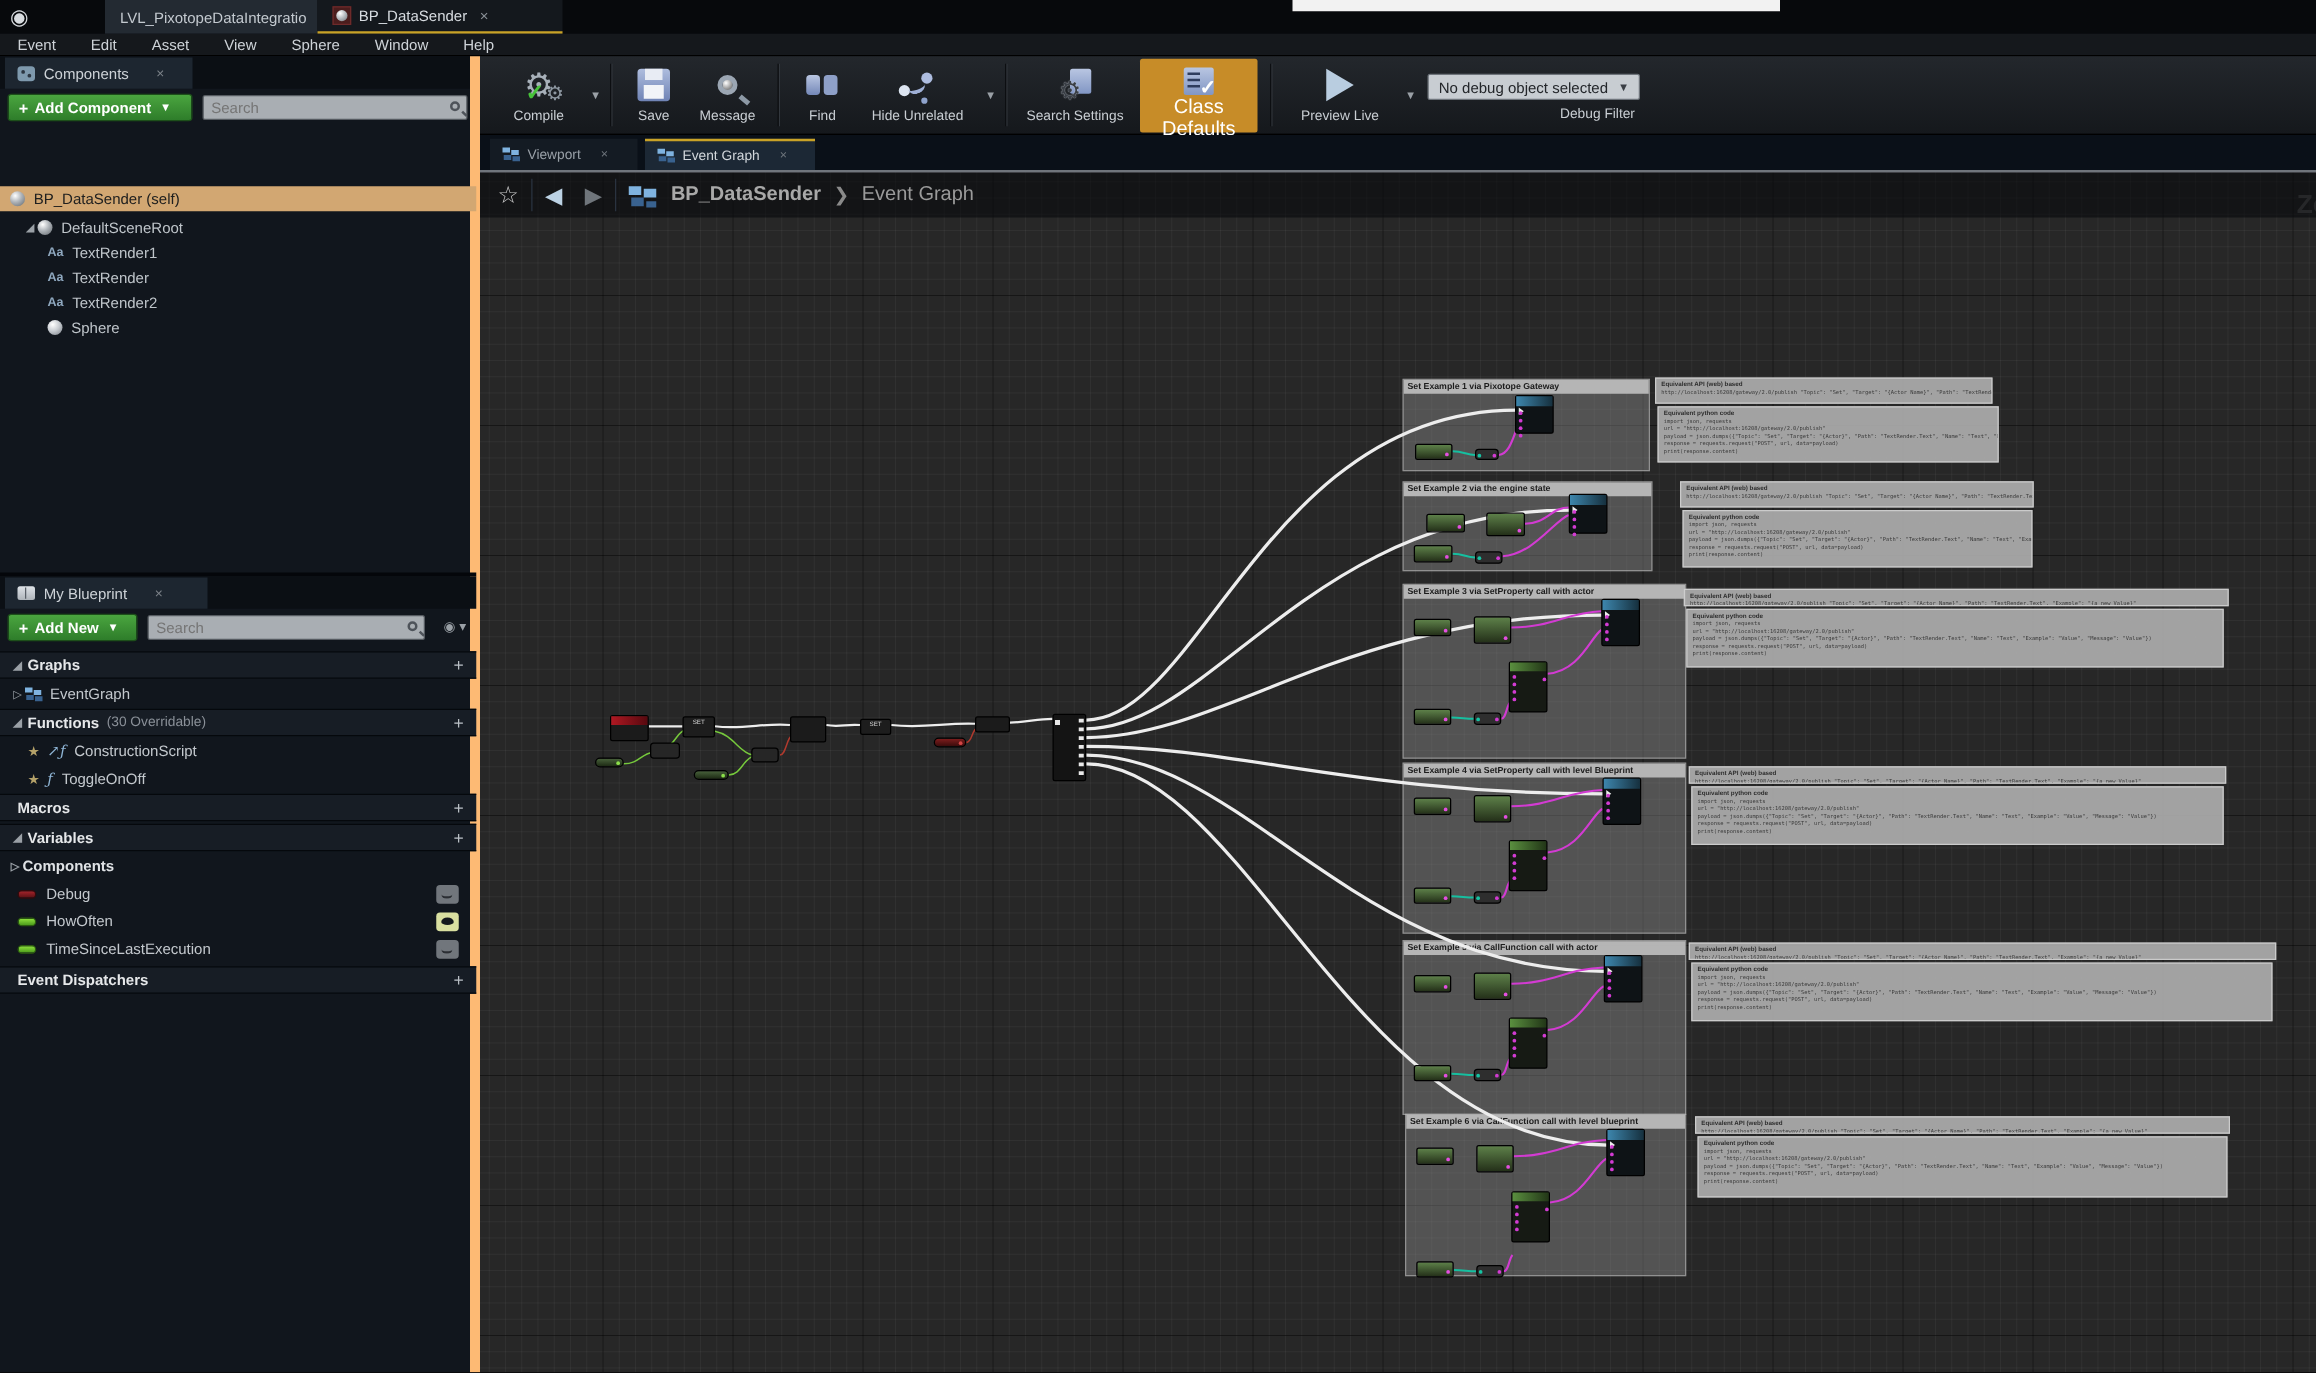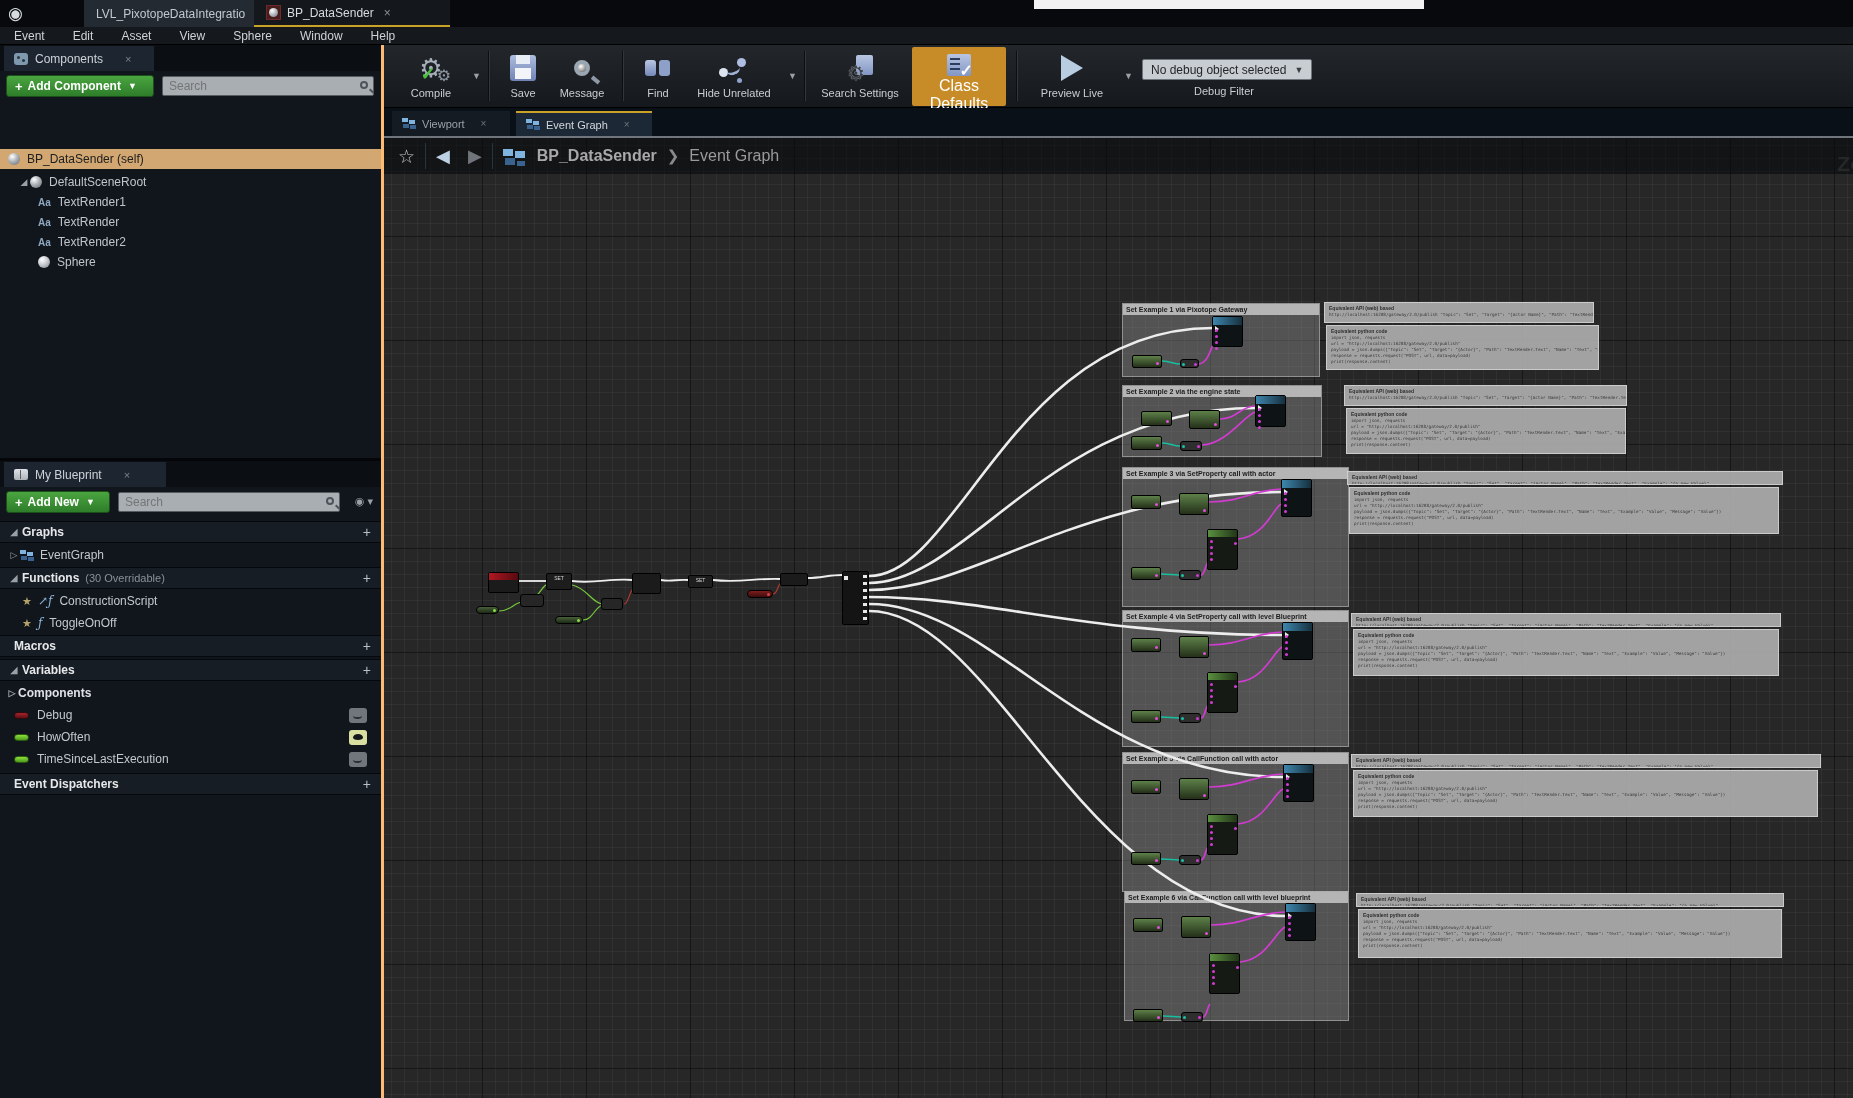--- a/index.html
+++ b/index.html
@@ -16,21 +16,21 @@
   .tab-ball-wrap{width:15px;height:15px;background:#4a1d1d;border:1px solid #6e2a2a;margin-right:6px;display:flex;align-items:center;justify-content:center;}
   .tab-ball{width:9px;height:9px;border-radius:50%;background:radial-gradient(circle at 35% 30%,#fff,#b9bec3 45%,#6b7075);}
   .tab-close{margin-left:10px;color:#8a9097;font-size:12px;}
   #overlay-strip{position:absolute;left:1034px;top:0;width:390px;height:9px;background:#f2f2f2;}
 
   
   #menubar{position:absolute;left:0;top:27px;width:1853px;height:18px;background:#15181c;display:flex;align-items:center;border-bottom:1px solid #000;}
   .menu-item{color:#ced3d8;font-size:12px;padding:0 14px;line-height:18px;}
 
   
-  #left-panel{position:absolute;left:0;top:45px;width:384px;height:1053px;background:#11161d;border-right:3px solid #fdba74;}
+  #left-panel{position:absolute;left:0;top:45px;width:384px;height:1053px;background:#11161d;border-right:8px solid #fdba74;}
   .panel-tabrow{position:relative;height:26px;background:#0b0f14;}
   .panel-tab{position:absolute;left:4px;top:1px;height:25px;background:#1d2630;display:flex;align-items:center;padding:0 10px;font-size:12px;color:#cdd2d7;}
   .panel-tab .ptab-close{margin-left:22px;color:#7d838a;font-size:11px;}
   .ptab-icon{width:14px;height:12px;margin-right:7px;background:#7e99ad;border-radius:3px;position:relative;}
   .ptab-icon::after{content:"";position:absolute;left:3px;top:3px;width:3px;height:3px;border-radius:50%;background:#2b3540;box-shadow:5px 3px 0 #2b3540;}
   .book-icon{width:14px;height:11px;margin-right:7px;background:linear-gradient(#dfe3e8,#aeb4ba);border-radius:2px;position:relative;}
   .book-icon::after{content:"";position:absolute;left:6px;top:1px;width:1px;height:9px;background:#5a6068;}
   .panel-toolbar{position:relative;height:30px;padding:4px 6px;}
   .green-btn{position:absolute;top:4px;height:22px;background:linear-gradient(#4aa53f,#2e7d2a);border:1px solid #1d4f1a;border-radius:3px;color:#fff;font-weight:bold;font-size:12px;display:flex;align-items:center;padding:0 8px;}
   .green-btn .plus{margin-right:5px;font-size:13px;}
@@ -363,21 +363,21 @@
       <div class="tb-ic">
           <span class="play-tri"></span>
         </div>
       <div class="tb-label">Preview Live</div>
     </div>
     <span class="tb-dd" style="left:740px">▼</span>
     <div id="debug-dd" style="left:758px">
       <span>No debug object selected</span>
       <span class="dd">▼</span>
     </div>
-    <div id="debug-label" style="left:740px">Debug Filter</div>
+    <div id="debug-label" style="left:794px">Debug Filter</div>
   </div>
 
   <div id="doc-tabstrip">
     <div class="doc-tab" style="left:8px;width:118px">
       <span class="graph-mini"></span>
       <span>Viewport</span>
       <span class="doc-close">×</span>
     </div>
     <div class="doc-tab active" style="left:132px;width:136px">
       <span class="graph-mini"></span>

